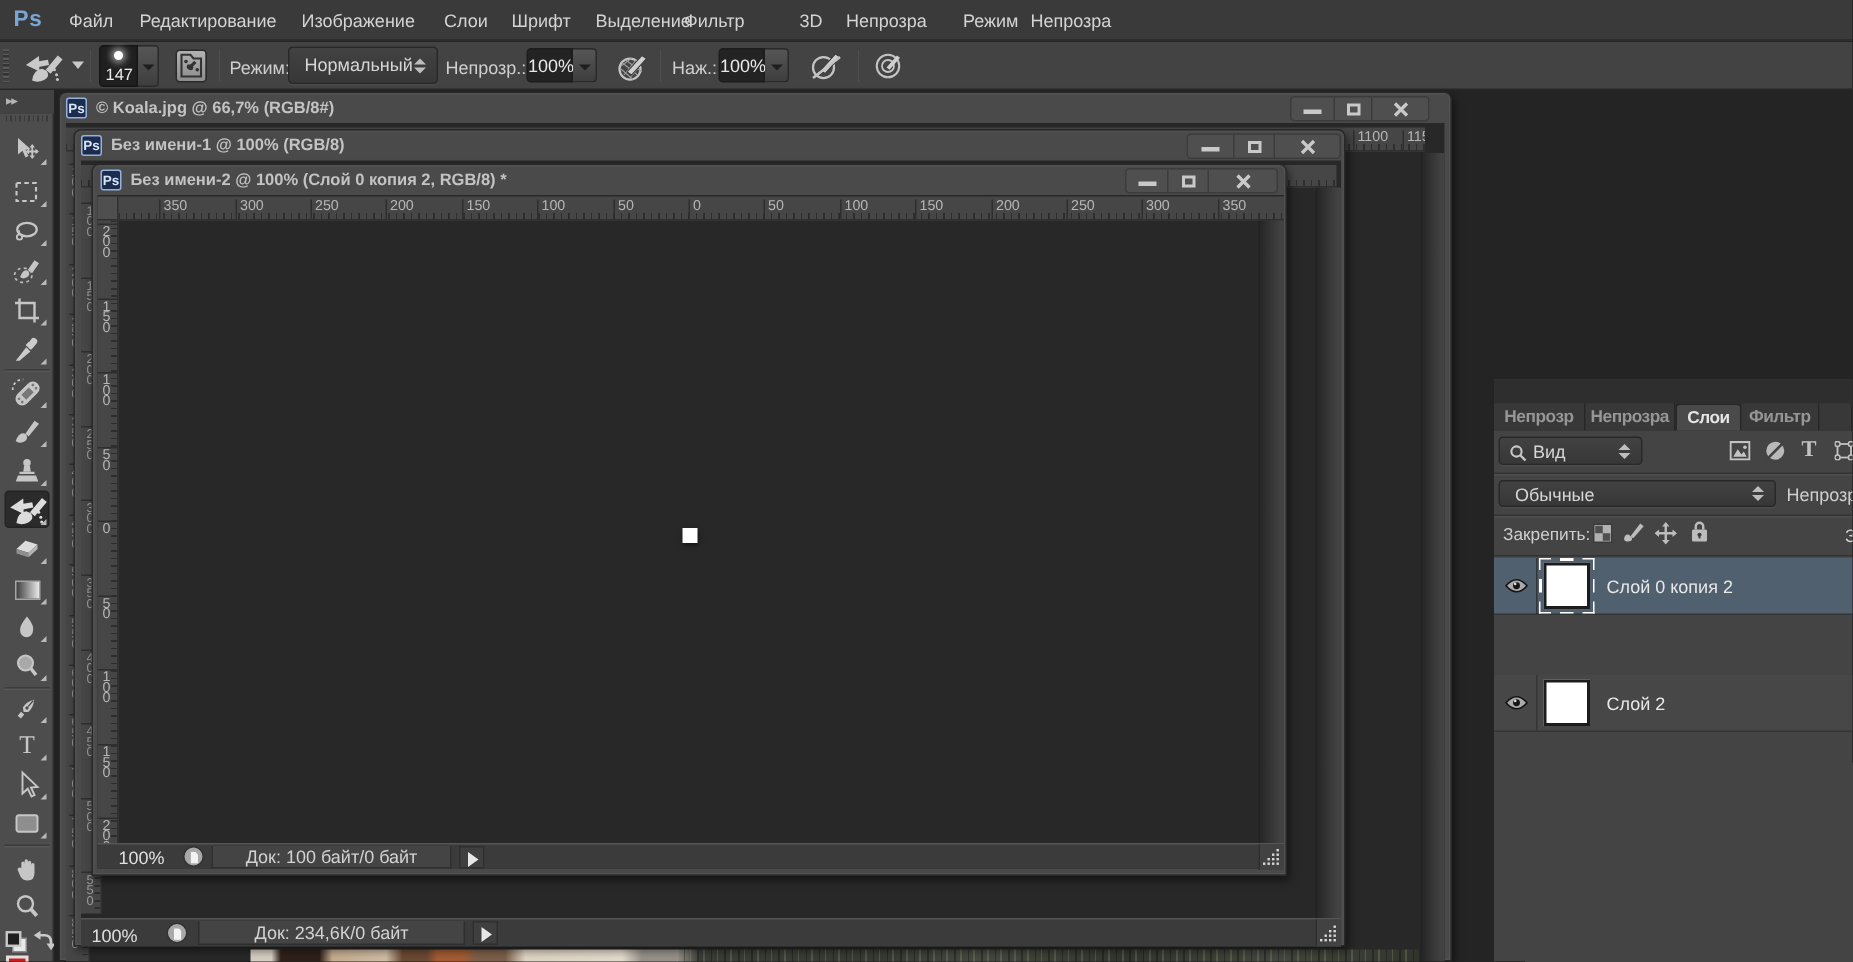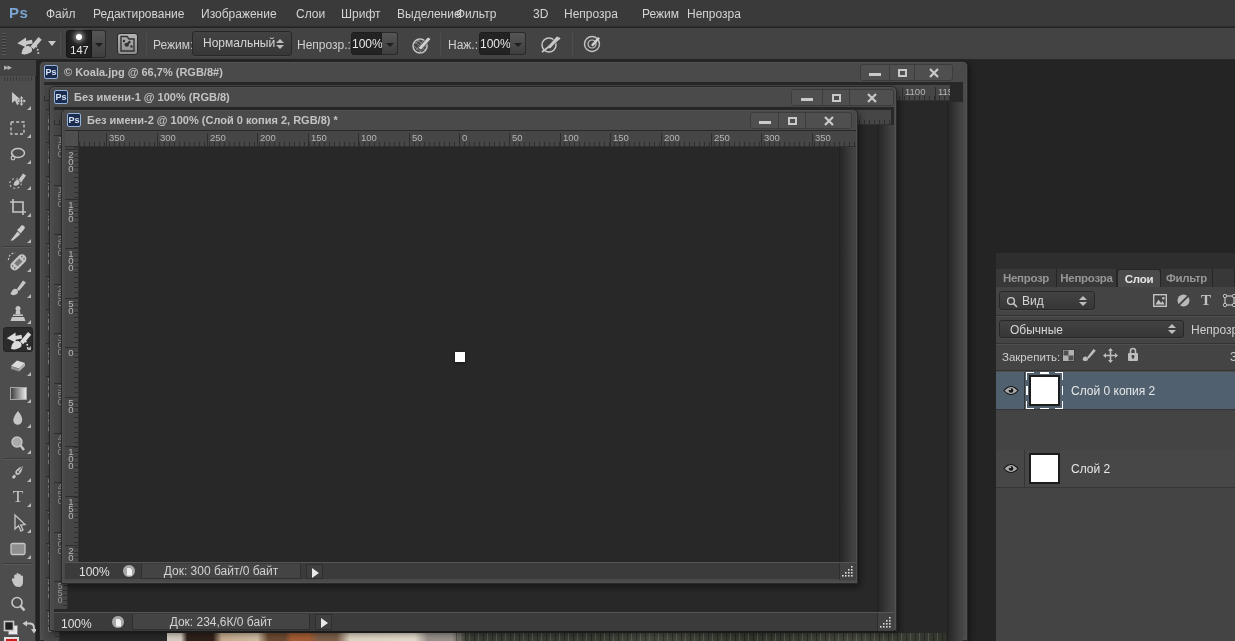--- a/index.html
+++ b/index.html
@@ -351,21 +351,21 @@
         <span class="lab" style="top:351px">1<br>5<br>0</span>
           <div class="mtick" style="top:349px"></div>
         <span class="lab" style="top:400px">2<br>0<br>0</span>
           <div class="mtick" style="top:398px"></div>
      </div>
      <div class="abs" style="left:390px;top:222px;width:10px;height:10px;background:#fff;box-shadow:0 1px 3px rgba(0,0,0,.5)"></div>
      <div class="abs" style="left:774px;top:17px;width:17px;height:415px;background:linear-gradient(90deg,#262626,#424242 85%);border-left:1px solid #222"></div>
      <div class="statusbar" style="left:0;top:432px;width:791px;height:17px">
         <span class="pct" style="left:14px;top:2px">100%</span>
         <div class="pie" style="left:57px;top:1px"></div>
-        <div class="docfield" style="left:76px;width:160px;line-height:15px;height:15px">Док: 300 байт/0 байт</div>
+        <div class="docfield" style="left:76px;width:160px;line-height:15px;height:15px">Док: 100 байт/0 байт</div>
         <div class="play" style="left:241px;height:15px"></div>
         <div class="abs" style="left:774px;top:0;width:17px;height:17px;background:#424242;border-left:1px solid #2e2e2e"></div>
         <svg class="abs" style="left:776px;top:2px" width="13" height="13" viewBox="0 0 13 13">
             <g fill="#d9d9d9">
               <rect x="10" y="1" width="1.6" height="1.6"></rect>
               <rect x="7" y="4" width="1.6" height="1.6"></rect>
               <rect x="10" y="4" width="1.6" height="1.6"></rect>
               <rect x="4" y="7" width="1.6" height="1.6"></rect>
               <rect x="7" y="7" width="1.6" height="1.6"></rect>
               <rect x="10" y="7" width="1.6" height="1.6"></rect>

